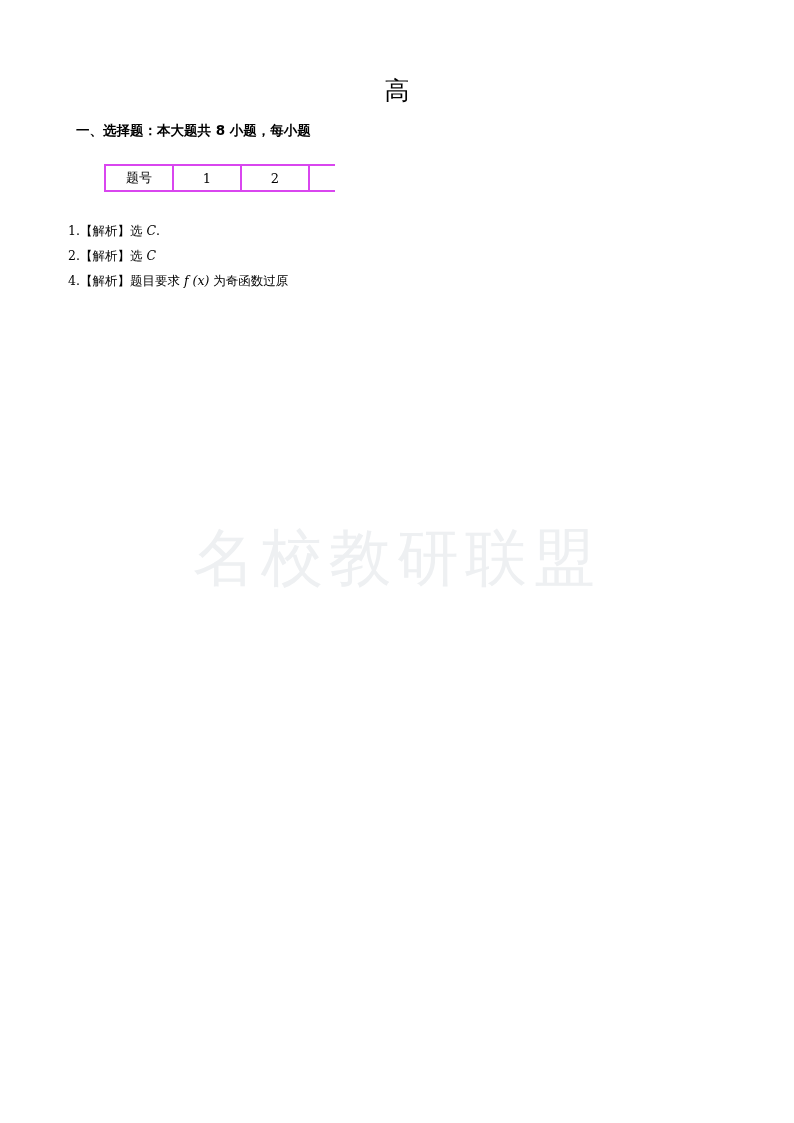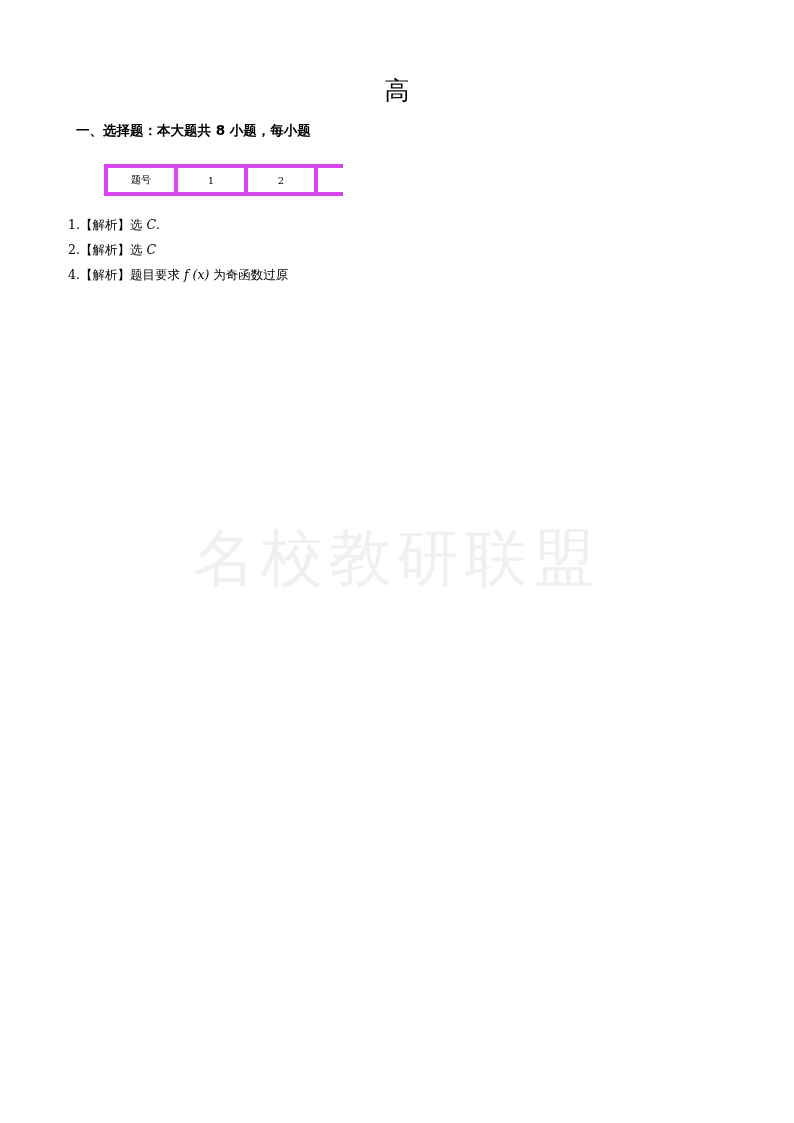--- a/index.html
+++ b/index.html
@@ -65,39 +65,39 @@
 
   
   .answer-table {
     position: absolute;
     top: 164px;
     left: 104px;
     border-collapse: collapse;
     table-layout: fixed;
   }
   .answer-table td {
-    border: 4px solid #d946ef;
+    border: 2px solid #d946ef;
     height: 24px;
     text-align: center;
     vertical-align: middle;
     font-family: "DejaVu Serif", serif;
-    font-size: 10px;
+    font-size: 13px;
     padding: 0;
   }
   .answer-table td.head-col { width: 66px; }
   .answer-table td.num-col  { width: 66px; }
   .answer-table td.clip-col {
     width: 25px;
     border-right: none;
   }
 
   
   .solutions {
     position: absolute;
-    top: 212px;
+    top: 218px;
     left: 68px;
     width: 250px;
   }
   .sol-item {
     font-family: "DejaVu Serif", serif;
     font-size: 12.5px;
     line-height: 25px;
     white-space: nowrap;
     overflow: hidden;
   }

